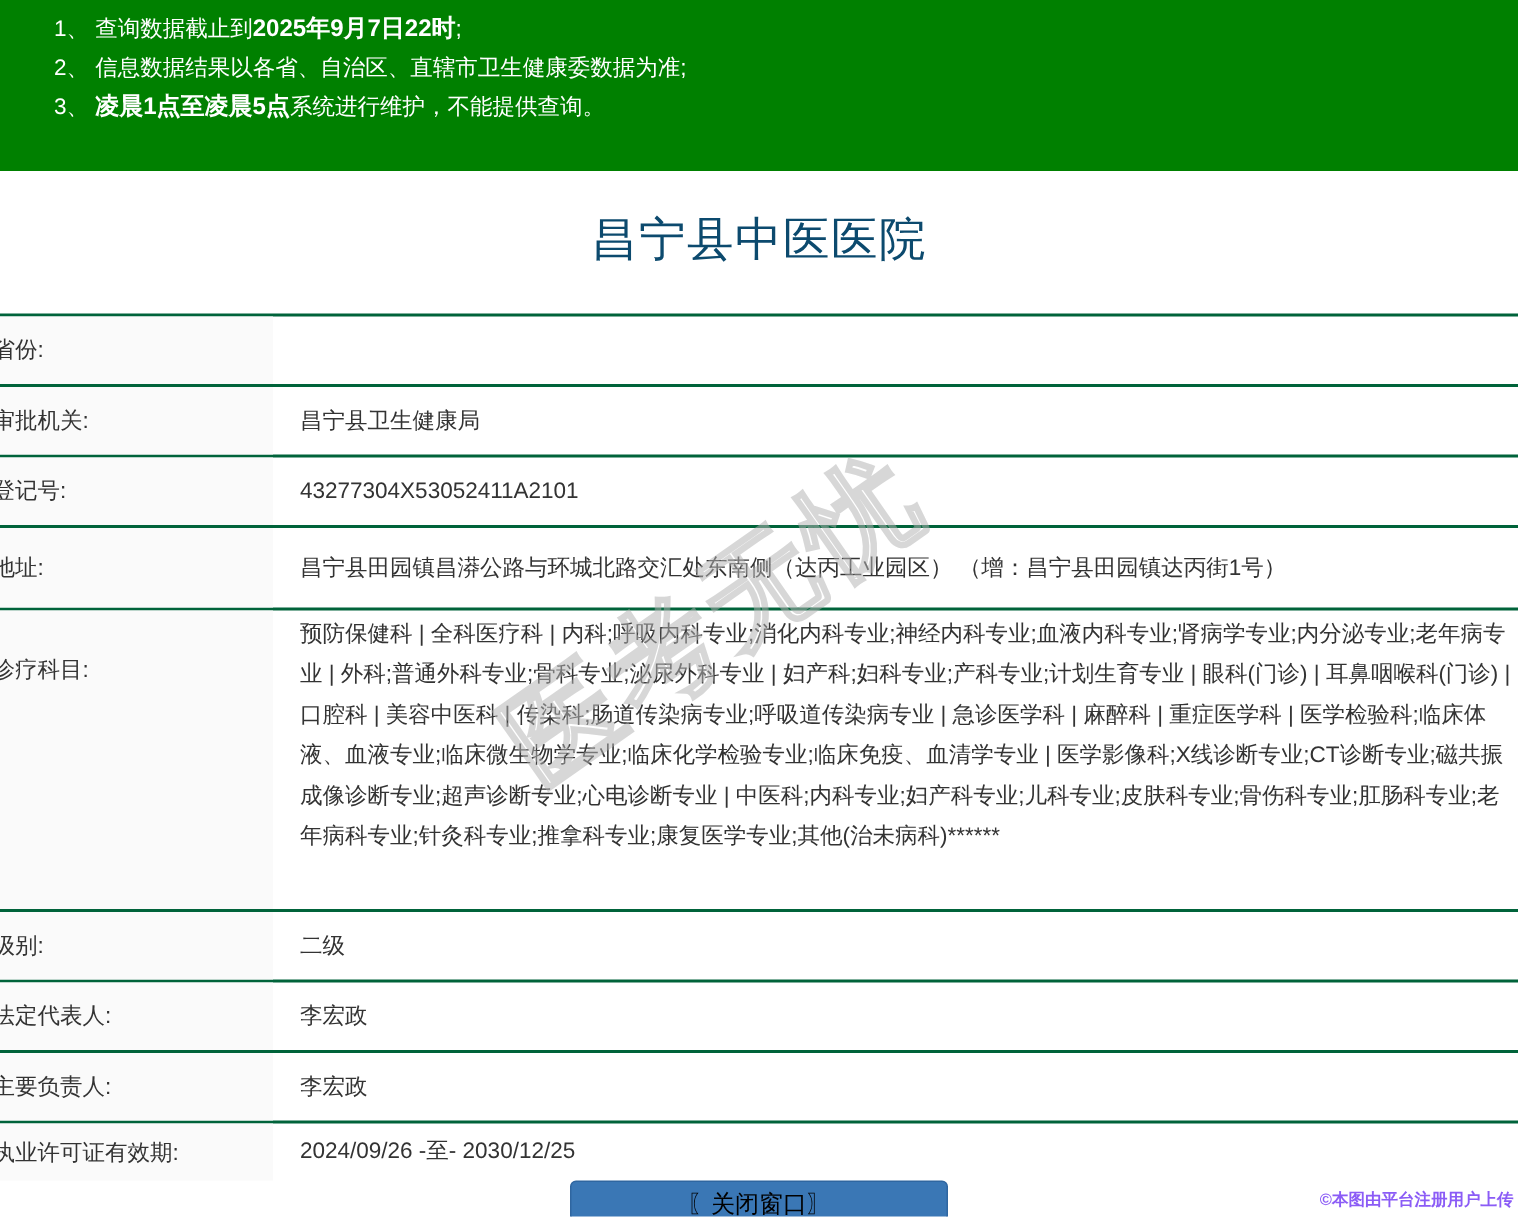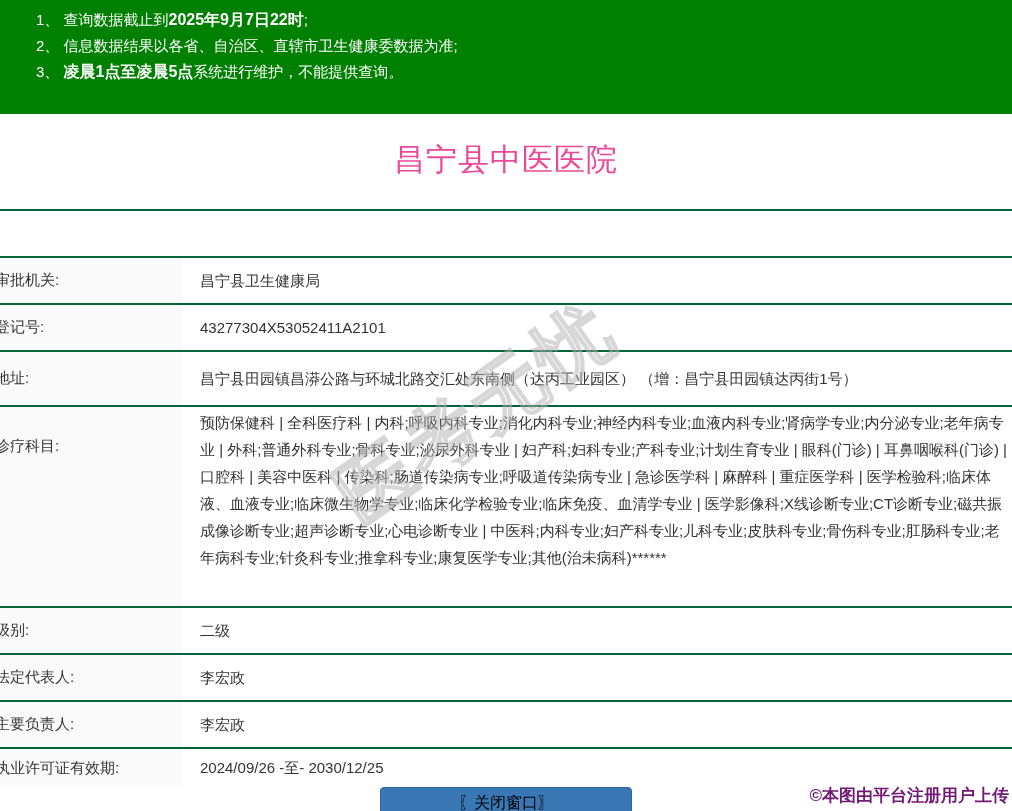--- a/index.html
+++ b/index.html
@@ -24,21 +24,21 @@
     white-space: nowrap;
   }
   .notice-line b { font-size: 16px; font-weight: 700; }
   
   .page-title {
     margin-top: 25px;
     margin-bottom: 28px;
     text-align: center;
     font-size: 31px;
     font-weight: 400;
-    color: #ec4899;
+    color: #0c4a6e;
     letter-spacing: 1px;
   }
   
   .info-table {
     width: 100%;
     border-top: 2px solid #00633a;
   }
   .row {
     display: flex;
     border-bottom: 2px solid #00633a;
@@ -99,41 +99,44 @@
     transform: rotate(-35deg);
     transform-origin: left center;
     pointer-events: none;
     z-index: 5;
   }
   
   .credit {
     position: absolute;
     right: 3px;
     bottom: 4px;
-    font-size: 17px;
+    font-size: 11px;
     font-weight: 700;
-    color: #701a75;
+    color: #8b5cf6;
     text-shadow: -1px -1px 0 #fff, 1px -1px 0 #fff, -1px 1px 0 #fff, 1px 1px 0 #fff;
     z-index: 6;
   }
 </style>
 </head>
 <body>
 
 <div class="notice-bar">
   <div class="notice-line"><span>1、 查询数据截止到</span><b>2025年9月7日22时</b><span>;</span></div>
   <div class="notice-line"><span>2、 信息数据结果以各省、自治区、直辖市卫生健康委数据为准;</span><b></b><span></span></div>
   <div class="notice-line"><span>3、 </span><b>凌晨1点至凌晨5点</b><span>系统进行维护，不能提供查询。</span></div>
 </div>
 
 <h1 class="page-title">昌宁县中医医院</h1>
 
 <div class="info-table">
 
   <div class="row std">
+    <div class="cell-label">
+        <span>省份:</span>
+      </div>
   </div>
 
   <div class="row std">
     <div class="cell-label">
         <span>审批机关:</span>
       </div>
     <div class="cell-value">昌宁县卫生健康局</div>
   </div>
 
   <div class="row std">

